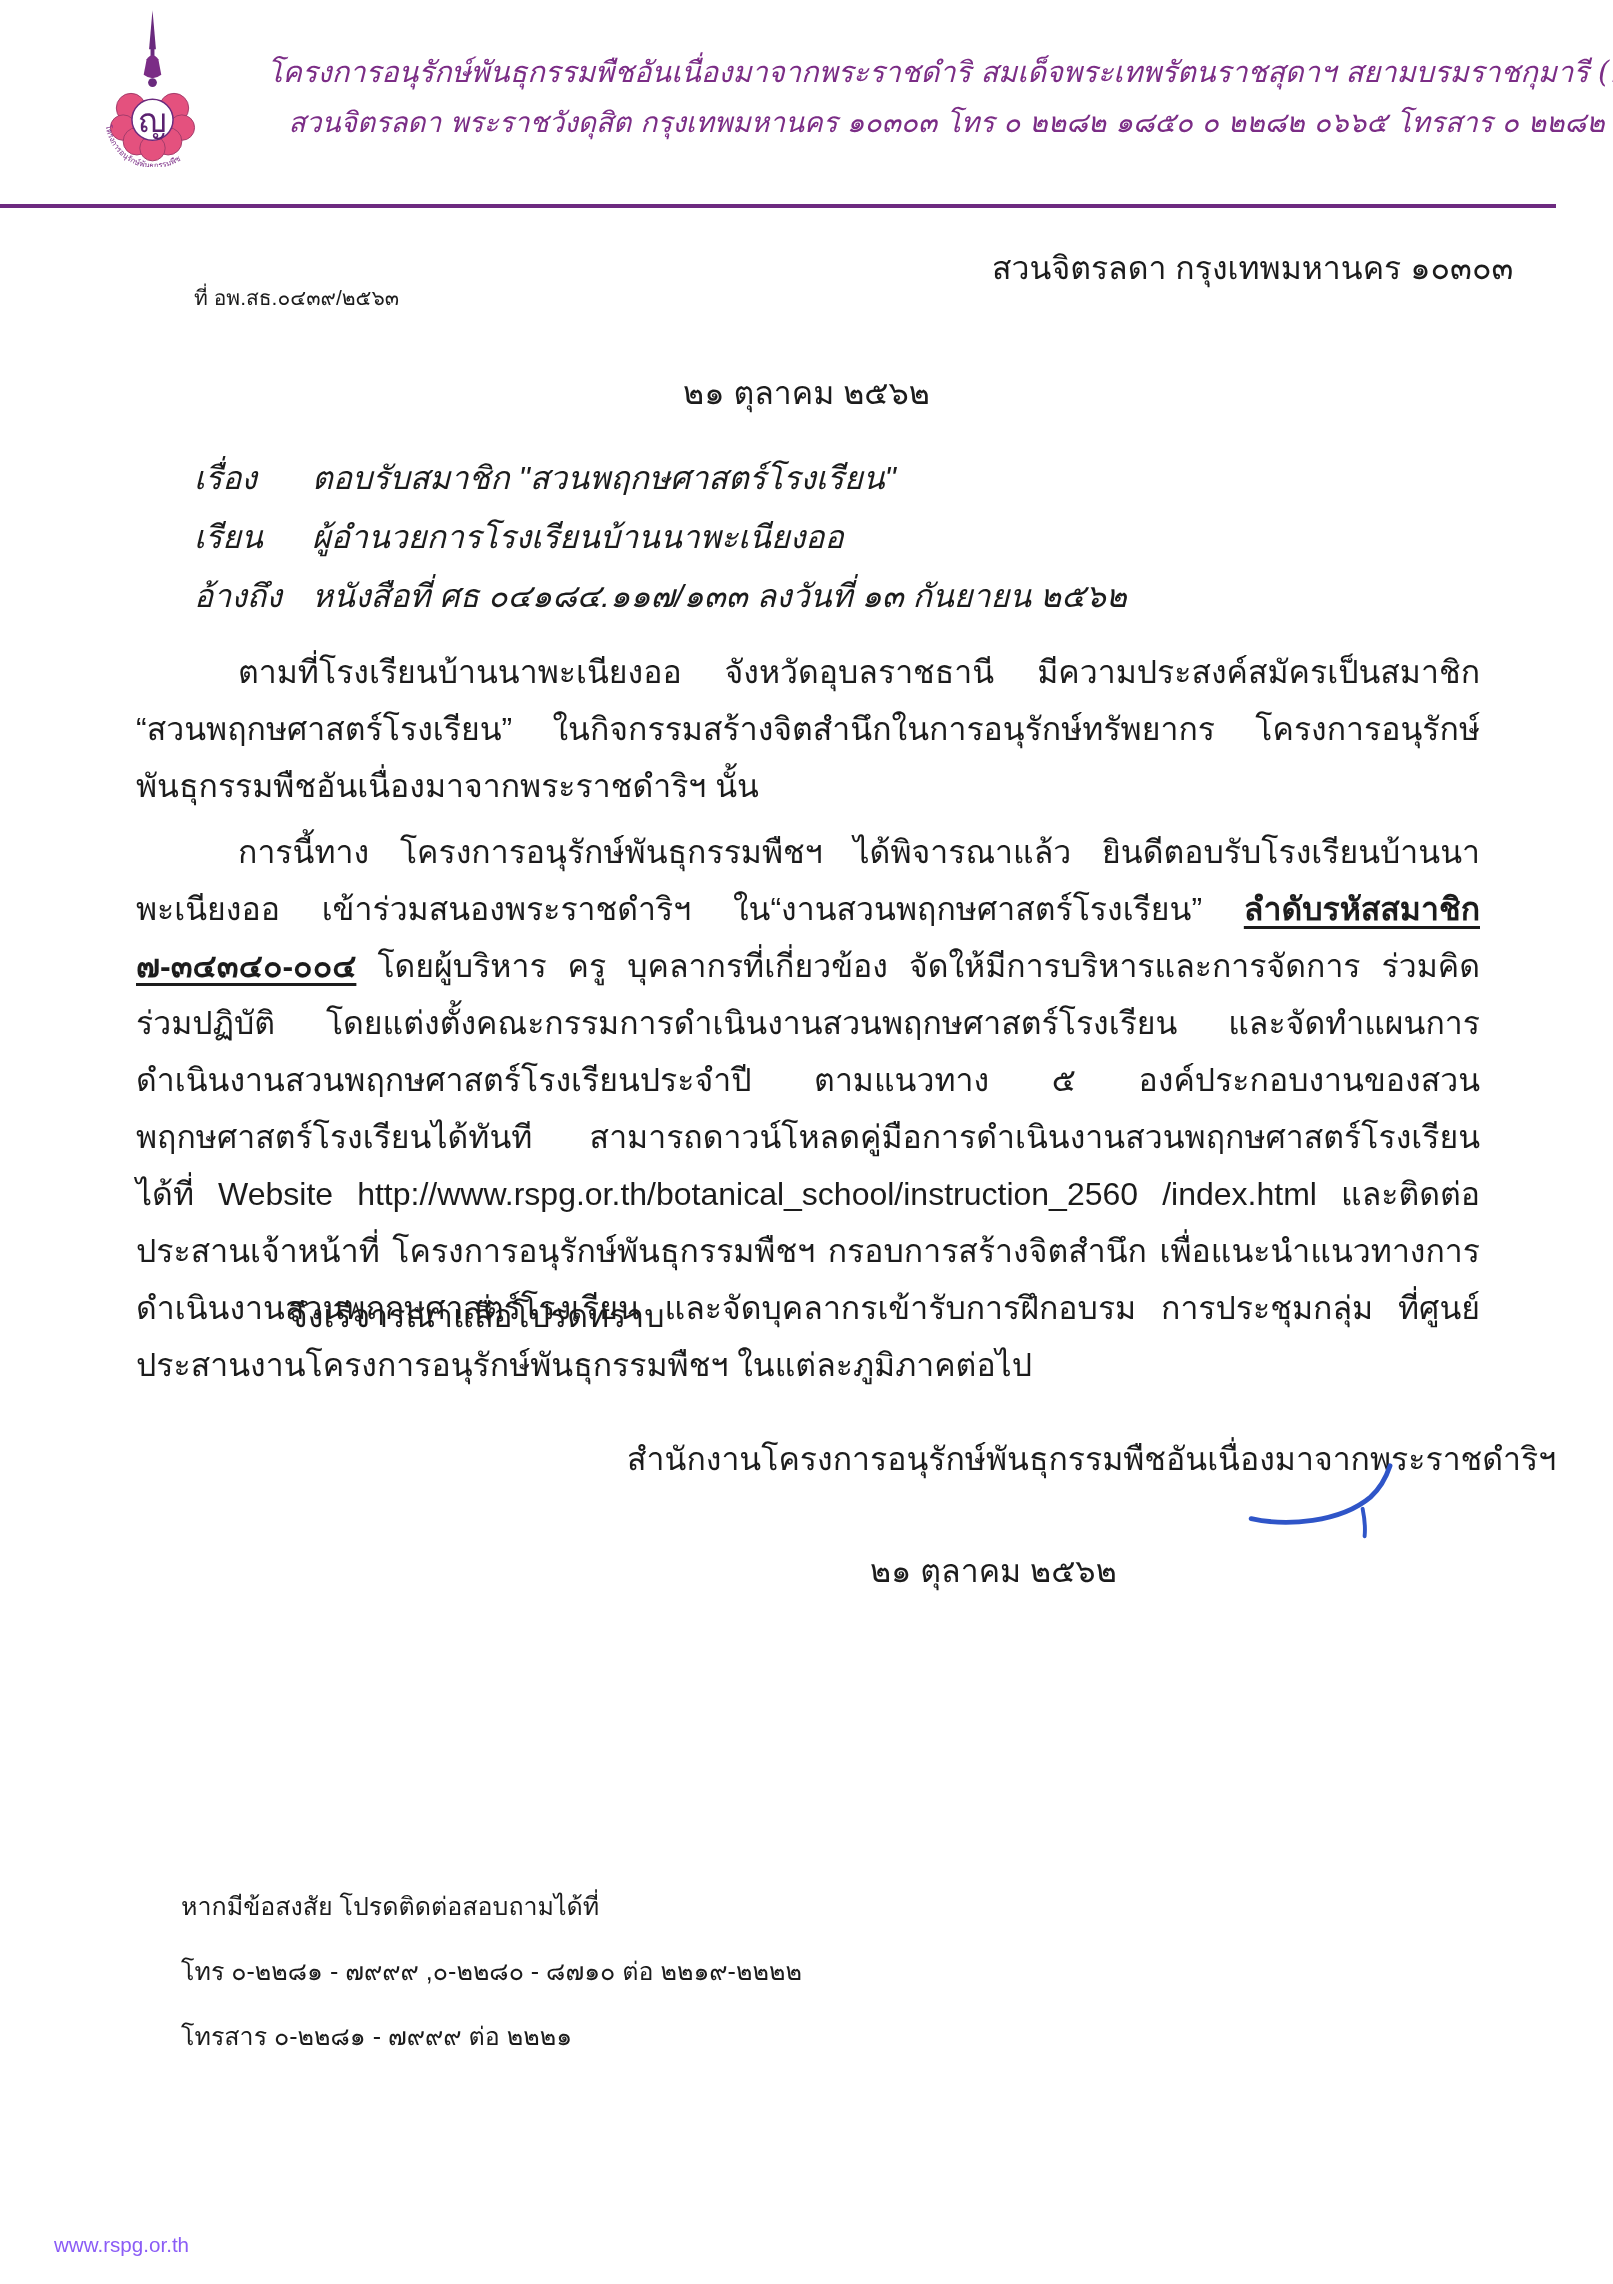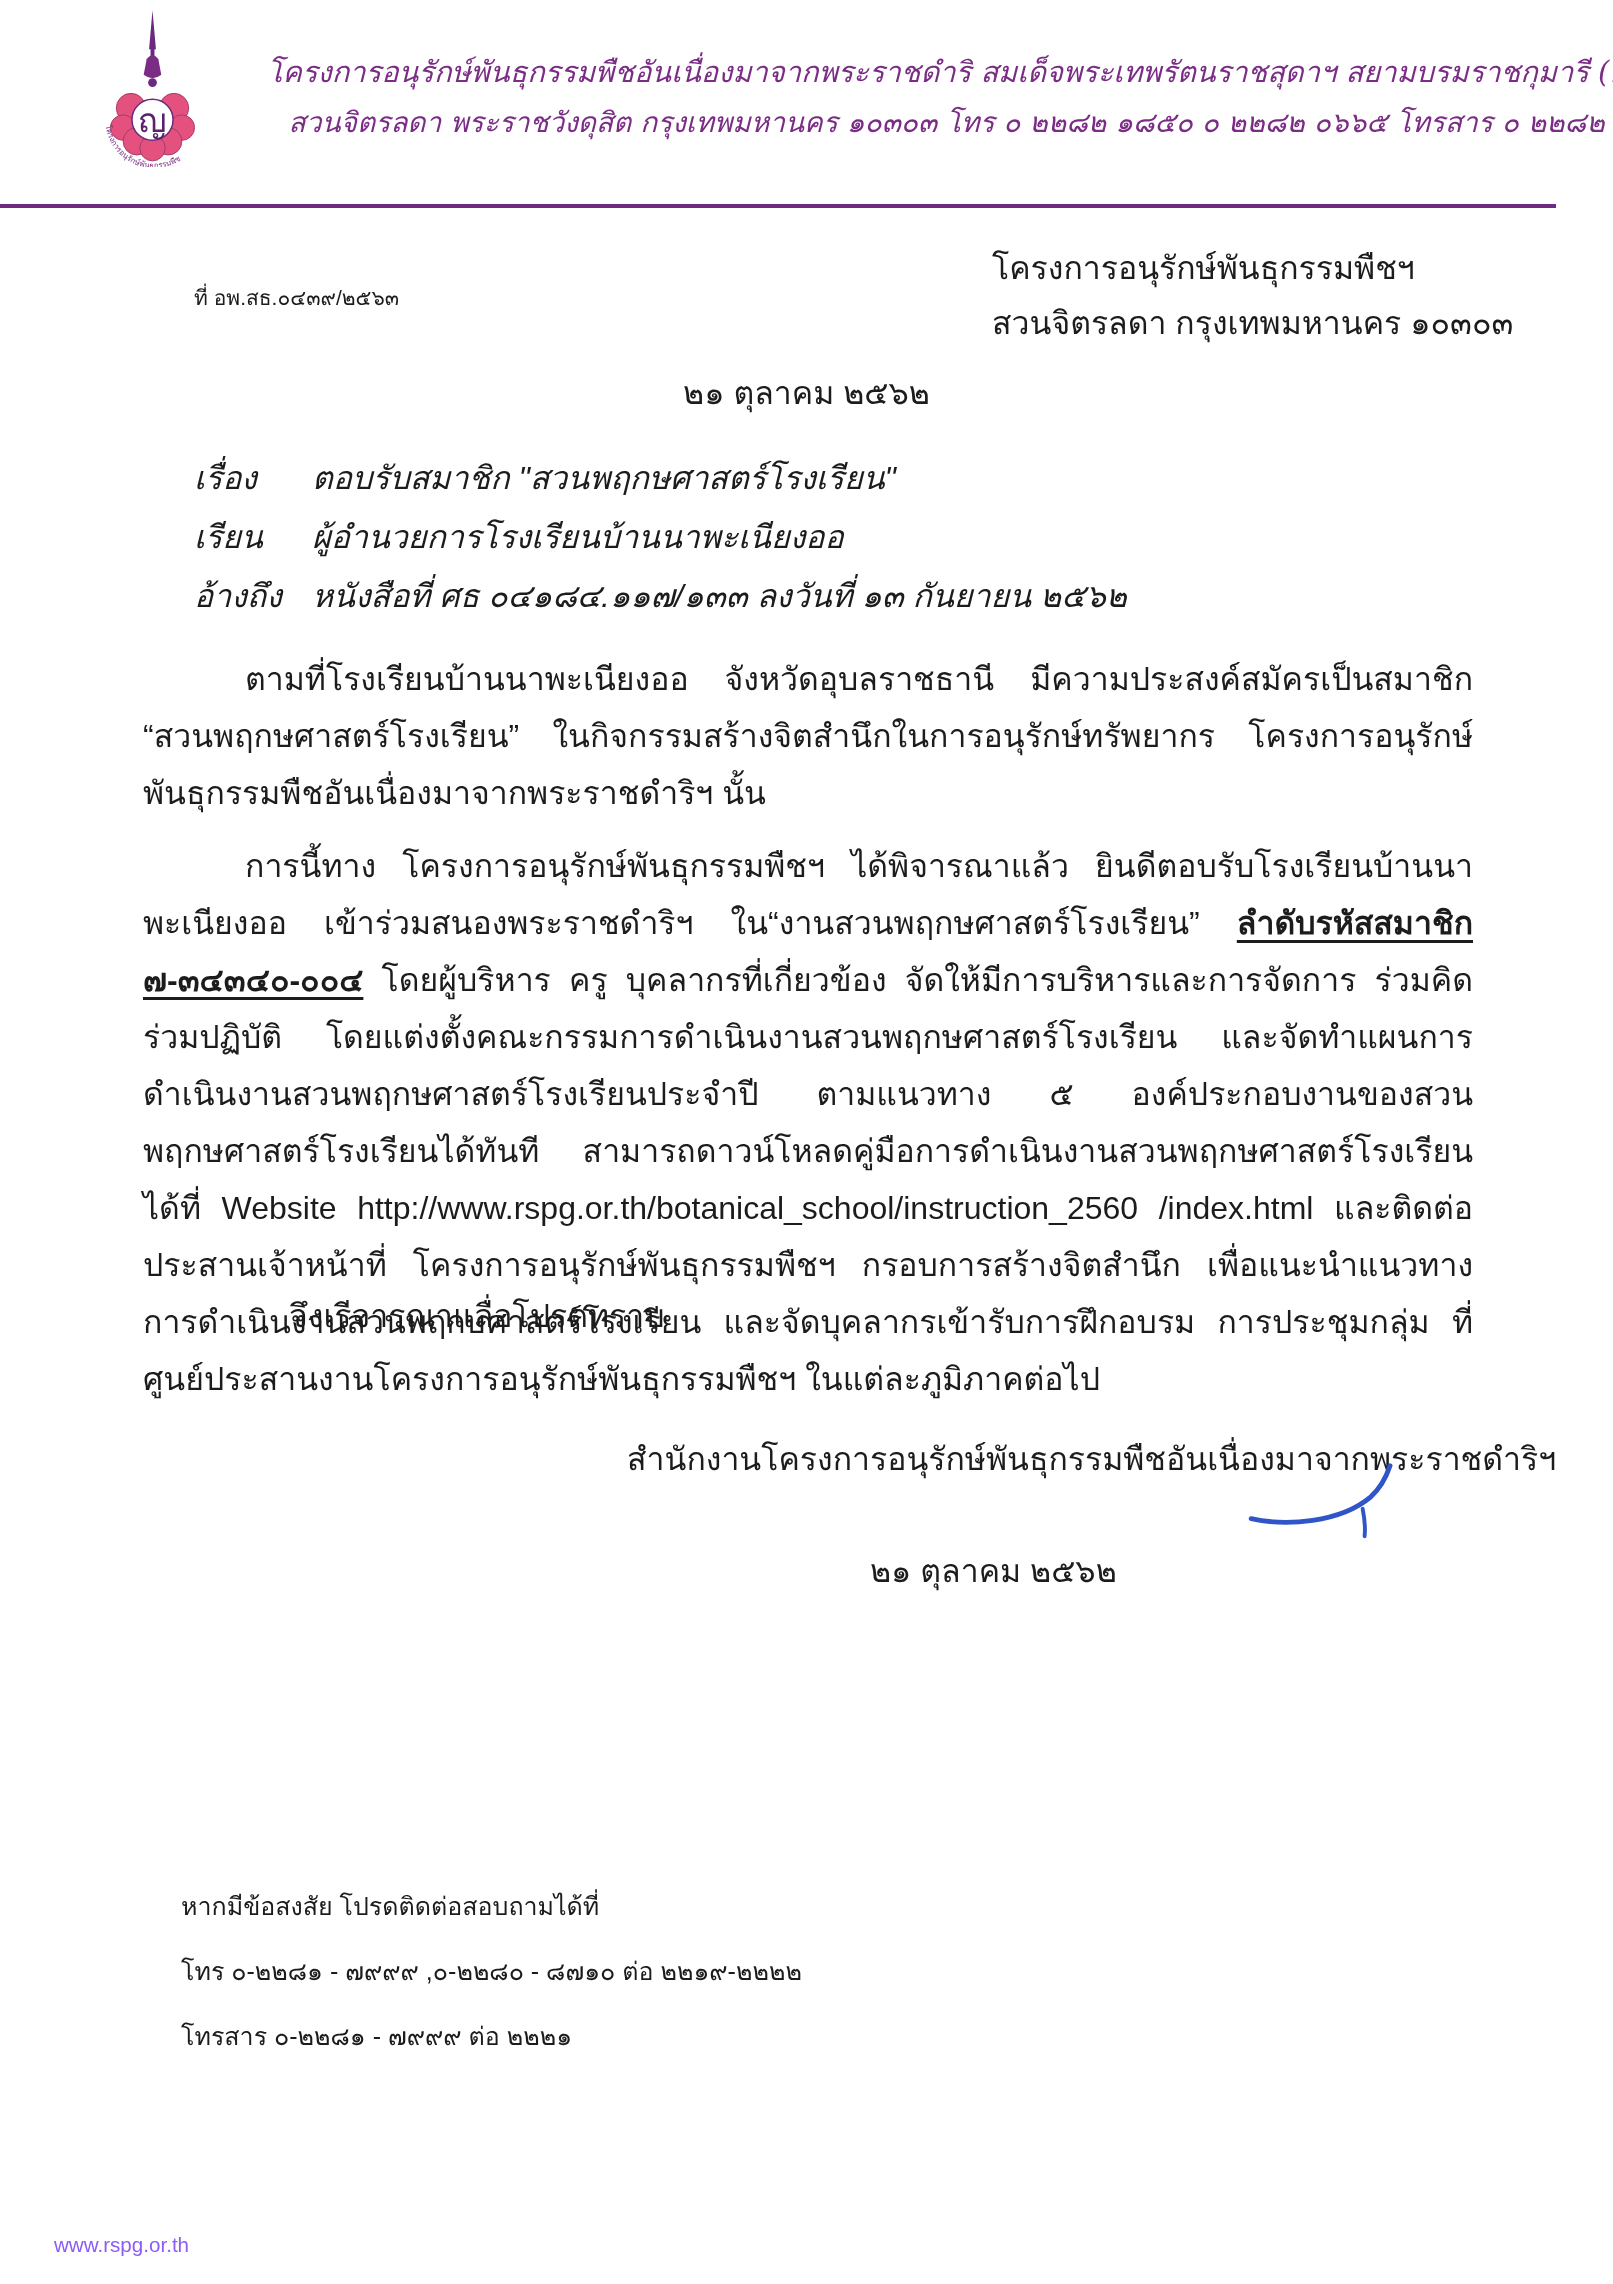--- a/index.html
+++ b/index.html
@@ -30,21 +30,21 @@
   .date-center{position:absolute;left:0;top:367px;width:1613px;text-align:center;font-size:32px;}
   
   .fields{position:absolute;left:194px;top:449px;font-size:32px;font-style:italic;}
   .field-row{display:flex;line-height:59px;}
   .field-label{width:118px;flex:0 0 118px;}
   
   .body-text{
     position:absolute;left:127px;top:635px;width:1362px;
     font-size:32px;line-height:57px;text-align:justify;
   }
-  .body-text p{margin:16px;text-indent:102px;}
+  .body-text p{margin:9px;text-indent:102px;}
   .member-code{font-weight:bold;text-decoration:underline;text-underline-offset:5.9px;}
   .closing{position:absolute;left:289px;top:1290px;font-size:32px;}
   
   .signoff-office{position:absolute;left:627px;top:1433px;font-size:32px;white-space:nowrap;}
   .signature{position:absolute;left:1247px;top:1458px;width:157px;height:88px;}
   .signoff-date{position:absolute;left:870px;top:1545px;font-size:32px;}
   
   .contact{position:absolute;left:181px;top:1874px;font-size:25px;line-height:65px;}
   
   .footer-site{position:absolute;left:54px;top:2233px;font-size:20.6px;color:#8b5cf6;}
@@ -85,21 +85,20 @@
   </div>
 
   <div class="lh-lines">
     <div class="lh-line1">โครงการอนุรักษ์พันธุกรรมพืชอันเนื่องมาจากพระราชดำริ สมเด็จพระเทพรัตนราชสุดาฯ สยามบรมราชกุมารี (อพ.สธ.)</div>
     <div class="lh-line2">สวนจิตรลดา พระราชวังดุสิต กรุงเทพมหานคร ๑๐๓๐๓  โทร ๐ ๒๒๘๒ ๑๘๕๐  ๐ ๒๒๘๒ ๐๖๖๕  โทรสาร ๐ ๒๒๘๒ ๐๖๖๕</div>
   </div>
   <div class="rule"></div>
 
   <div class="doc-no">ที่ อพ.สธ.๐๔๓๙/๒๕๖๓</div>
   <div class="sender">
-    <div>โครงการอนุรักษ์พันธุกรรมพืชฯ</div>
     <div>สวนจิตรลดา กรุงเทพมหานคร ๑๐๓๐๓</div>
   </div>
   <div class="date-center">๒๑ ตุลาคม ๒๕๖๒</div>
 
   <div class="fields">
     <div class="field-row">
       <span class="field-label">เรื่อง</span>
       <span>ตอบรับสมาชิก "สวนพฤกษศาสตร์โรงเรียน"</span>
     </div>
     <div class="field-row">

